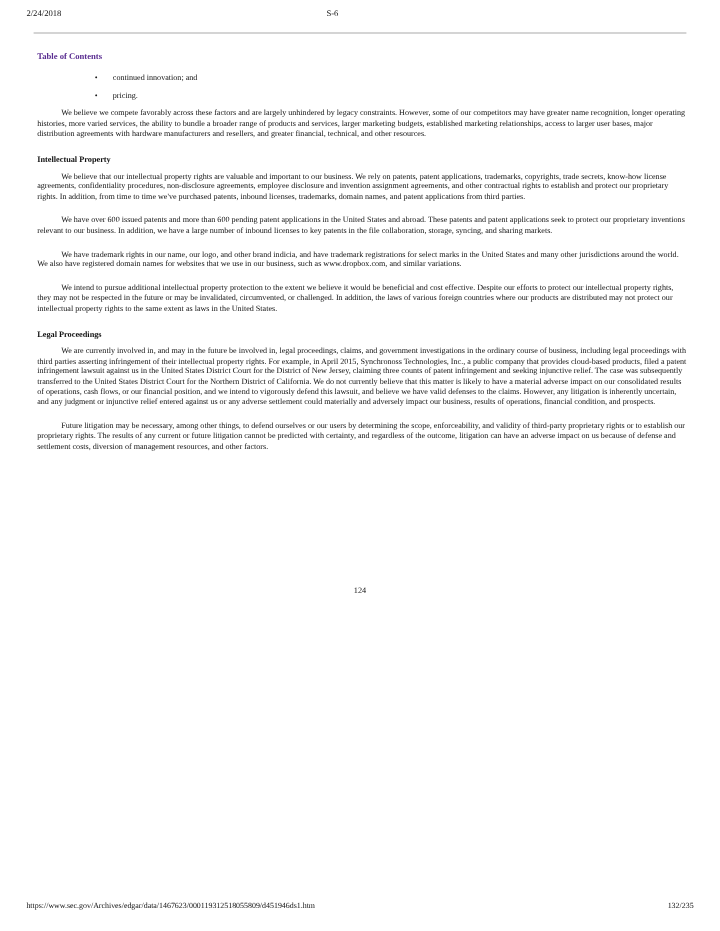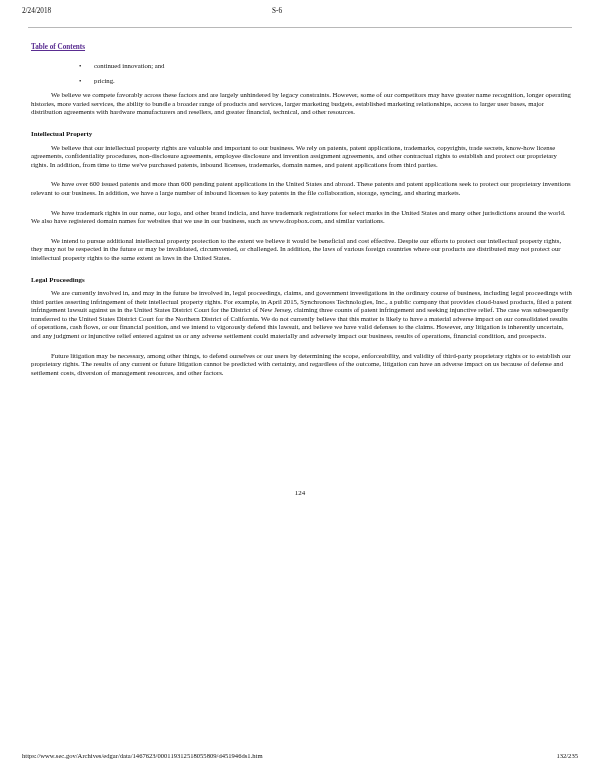--- a/index.html
+++ b/index.html
@@ -13,21 +13,21 @@
     font-size: 7.2px;
   }
   .hdr .date { position: absolute; left: 22px; top: 0; }
   .hdr .title { position: absolute; left: 272px; top: 0; }
   .rule {
     position: absolute; top: 27px; left: 28px; width: 544px; height: 0;
     border-top: 1.5px solid #b8b8b8;
   }
   .toc {
     position: absolute; top: 43px; left: 31px;
-    font-size: 7.2px; font-weight: bold; color: #5a2d91; text-decoration: underline;
+    font-size: 7.2px; font-weight: bold; color: #5a2d91; 
   }
   .content {
     position: absolute; top: 62px; left: 31px; width: 542px;
     font-size: 6.75px; line-height: 8.6px;
   }
   .bullet { position: relative; height: 8.6px; margin-bottom: 6px; }
   .bullet .dot { position: absolute; left: 48px; }
   .bullet .txt { position: absolute; left: 63px; }
   p { margin: 0 0 11px 0; text-indent: 20px; text-align: left; }
   h3 { margin: 13px 0 5px 0; font-size: 6.9px; font-weight: bold; }

